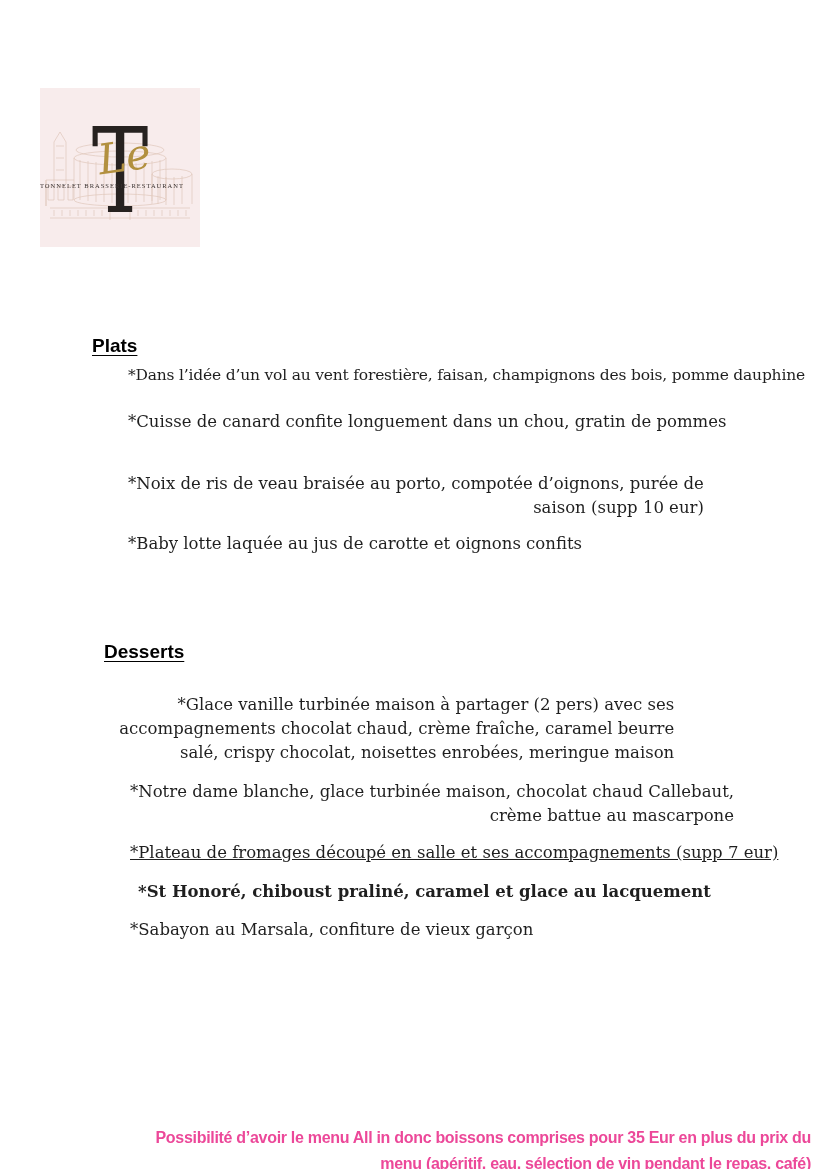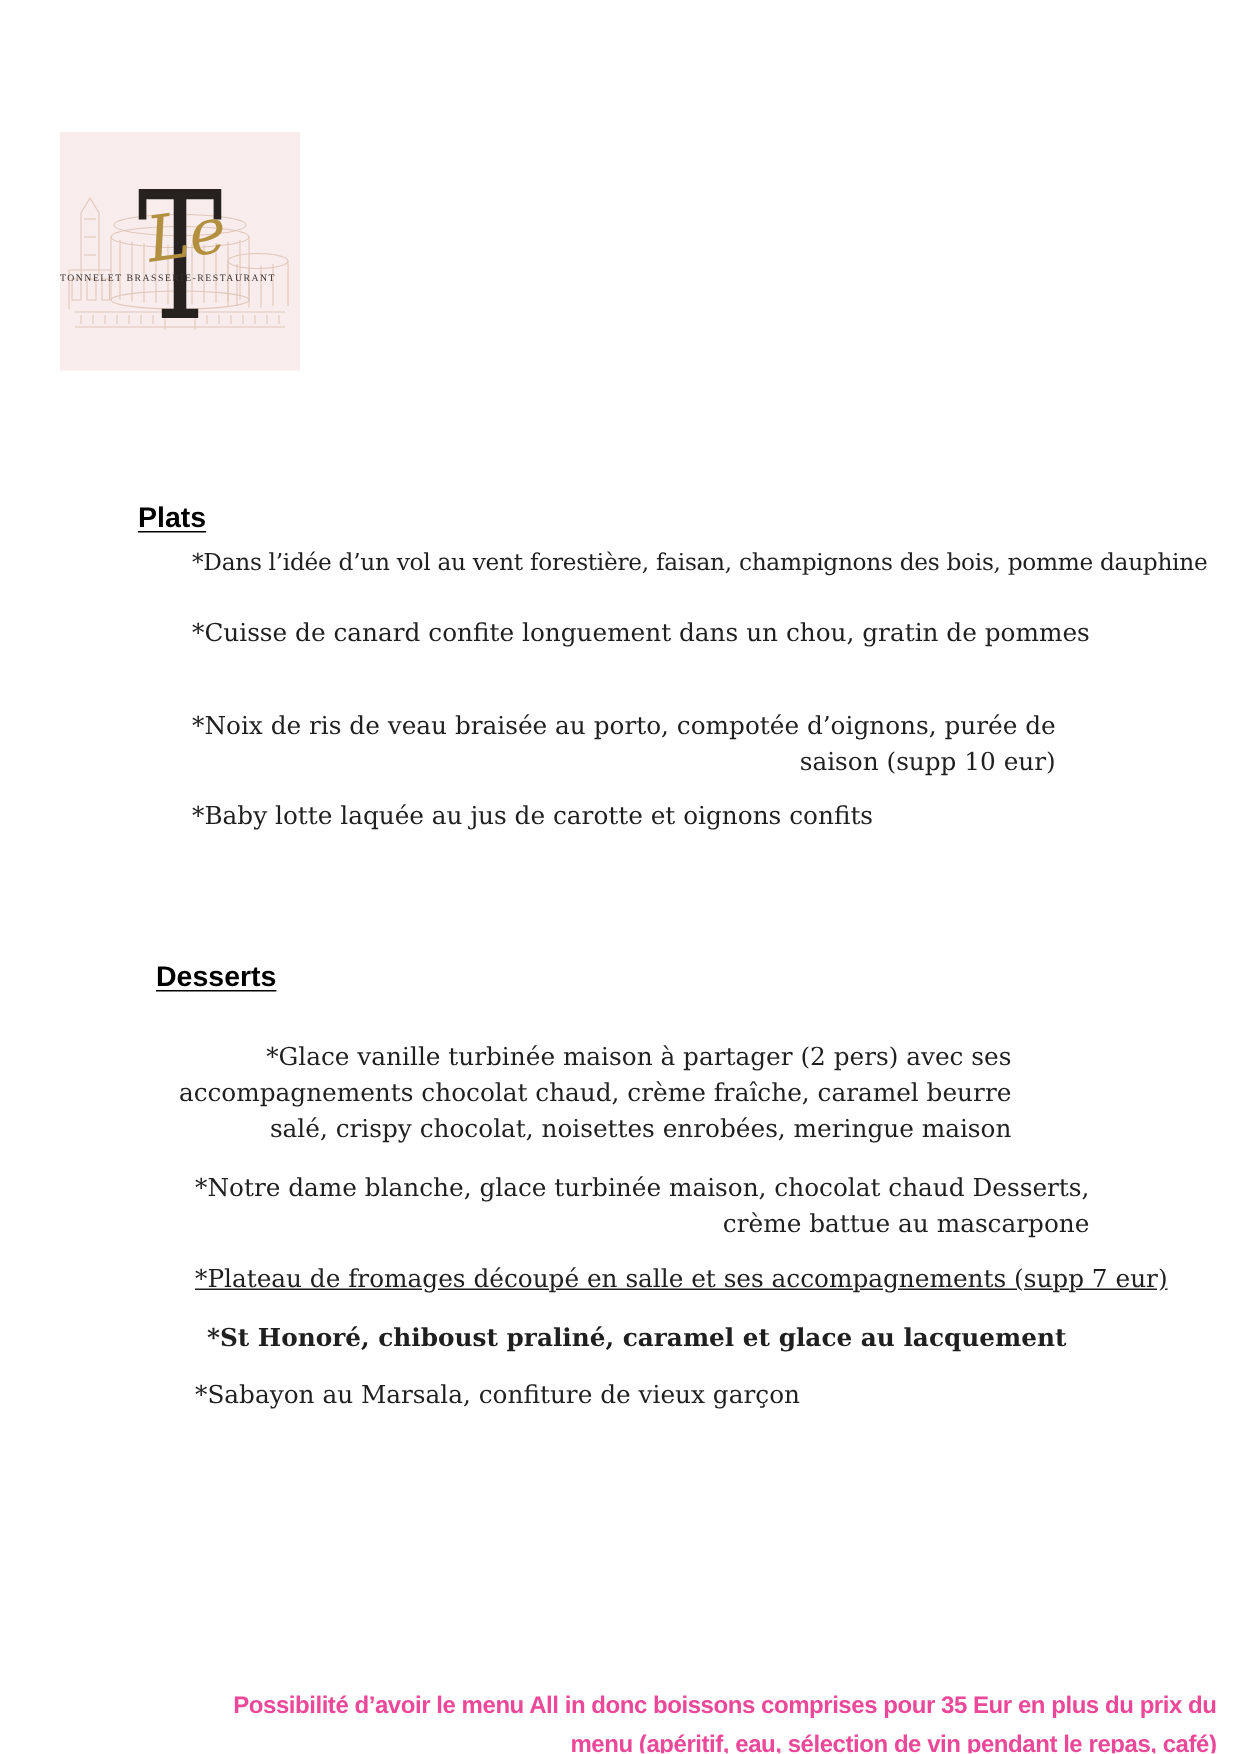--- a/index.html
+++ b/index.html
@@ -148,21 +148,21 @@
   </div>
 
   <h2 class="section-title title-desserts">Desserts</h2>
 
   <div class="item d1">
     <div class="line">*Glace vanille turbinée maison à partager (2 pers) avec ses</div>
     <div class="line"> accompagnements chocolat chaud, crème fraîche, caramel beurre</div>
     <div class="line"> salé, crispy chocolat, noisettes enrobées, meringue maison</div>
   </div>
   <div class="item d2">
-    <div class="line">*Notre dame blanche, glace turbinée maison, chocolat chaud Desserts,</div>
+    <div class="line">*Notre dame blanche, glace turbinée maison, chocolat chaud Callebaut,</div>
     <div class="line"> crème battue au mascarpone</div>
   </div>
   <div class="item d3">
     <div class="line">*Plateau de fromages découpé en salle et ses accompagnements (supp 7 eur)</div>
   </div>
   <div class="item d4">
     <div class="line">*St Honoré, chiboust praliné, caramel et glace au lacquement</div>
   </div>
   <div class="item d5">
     <div class="line">*Sabayon au Marsala, confiture de vieux garçon</div>

